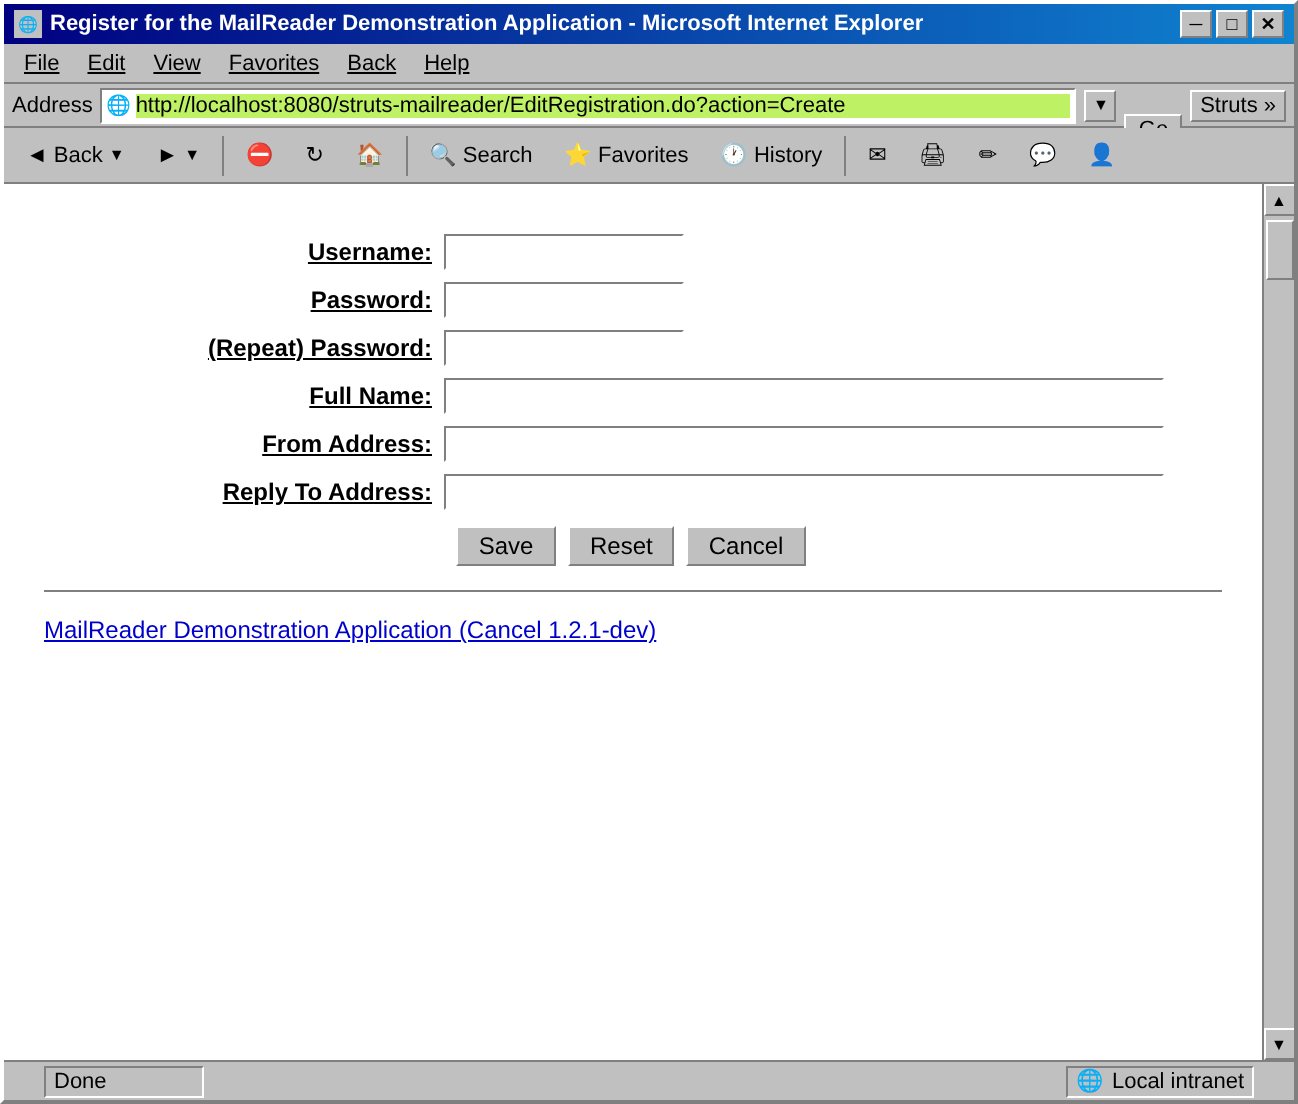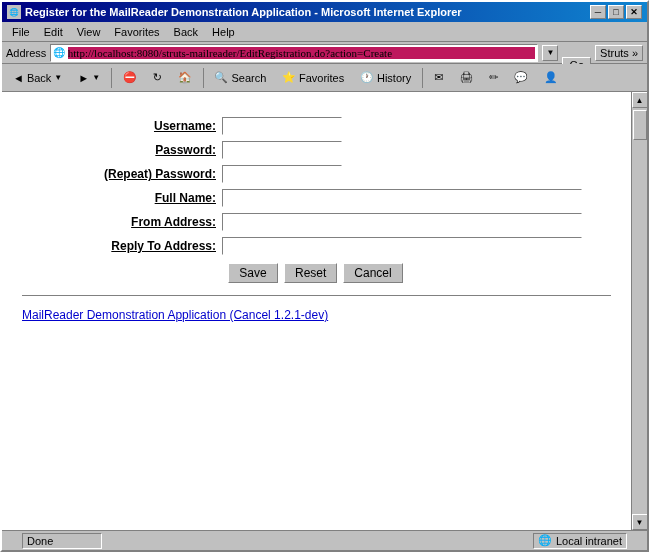--- a/index.html
+++ b/index.html
@@ -62,20 +62,21 @@
 
     
     .menu-bar {
       background: #c0c0c0;
       display: flex;
       align-items: center;
       padding: 2px 4px;
       gap: 2px;
       height: 20px;
       border-bottom: 1px solid #808080;
+      text-decoration: underline;
     }
     .menu-item {
       padding: 2px 6px;
       font-size: 11px;
       cursor: pointer;
       color: black;
     }
 
     
     .address-bar {
@@ -106,23 +107,22 @@
       gap: 2px;
     }
     .address-icon {
       font-size: 10px;
     }
     .address-input {
       border: none;
       outline: none;
       font-size: 11px;
       flex: 1;
-      background: #be185d;
-      color: black;
-      font-family: Liberation Serif, serif;
+      background: #bef264;
+      color: black;
     }
     .address-dropdown {
       width: 16px;
       height: 16px;
       background: #c0c0c0;
       border: 1px solid;
       border-top-color: #ffffff;
       border-left-color: #ffffff;
       border-right-color: #808080;
       border-bottom-color: #808080;

